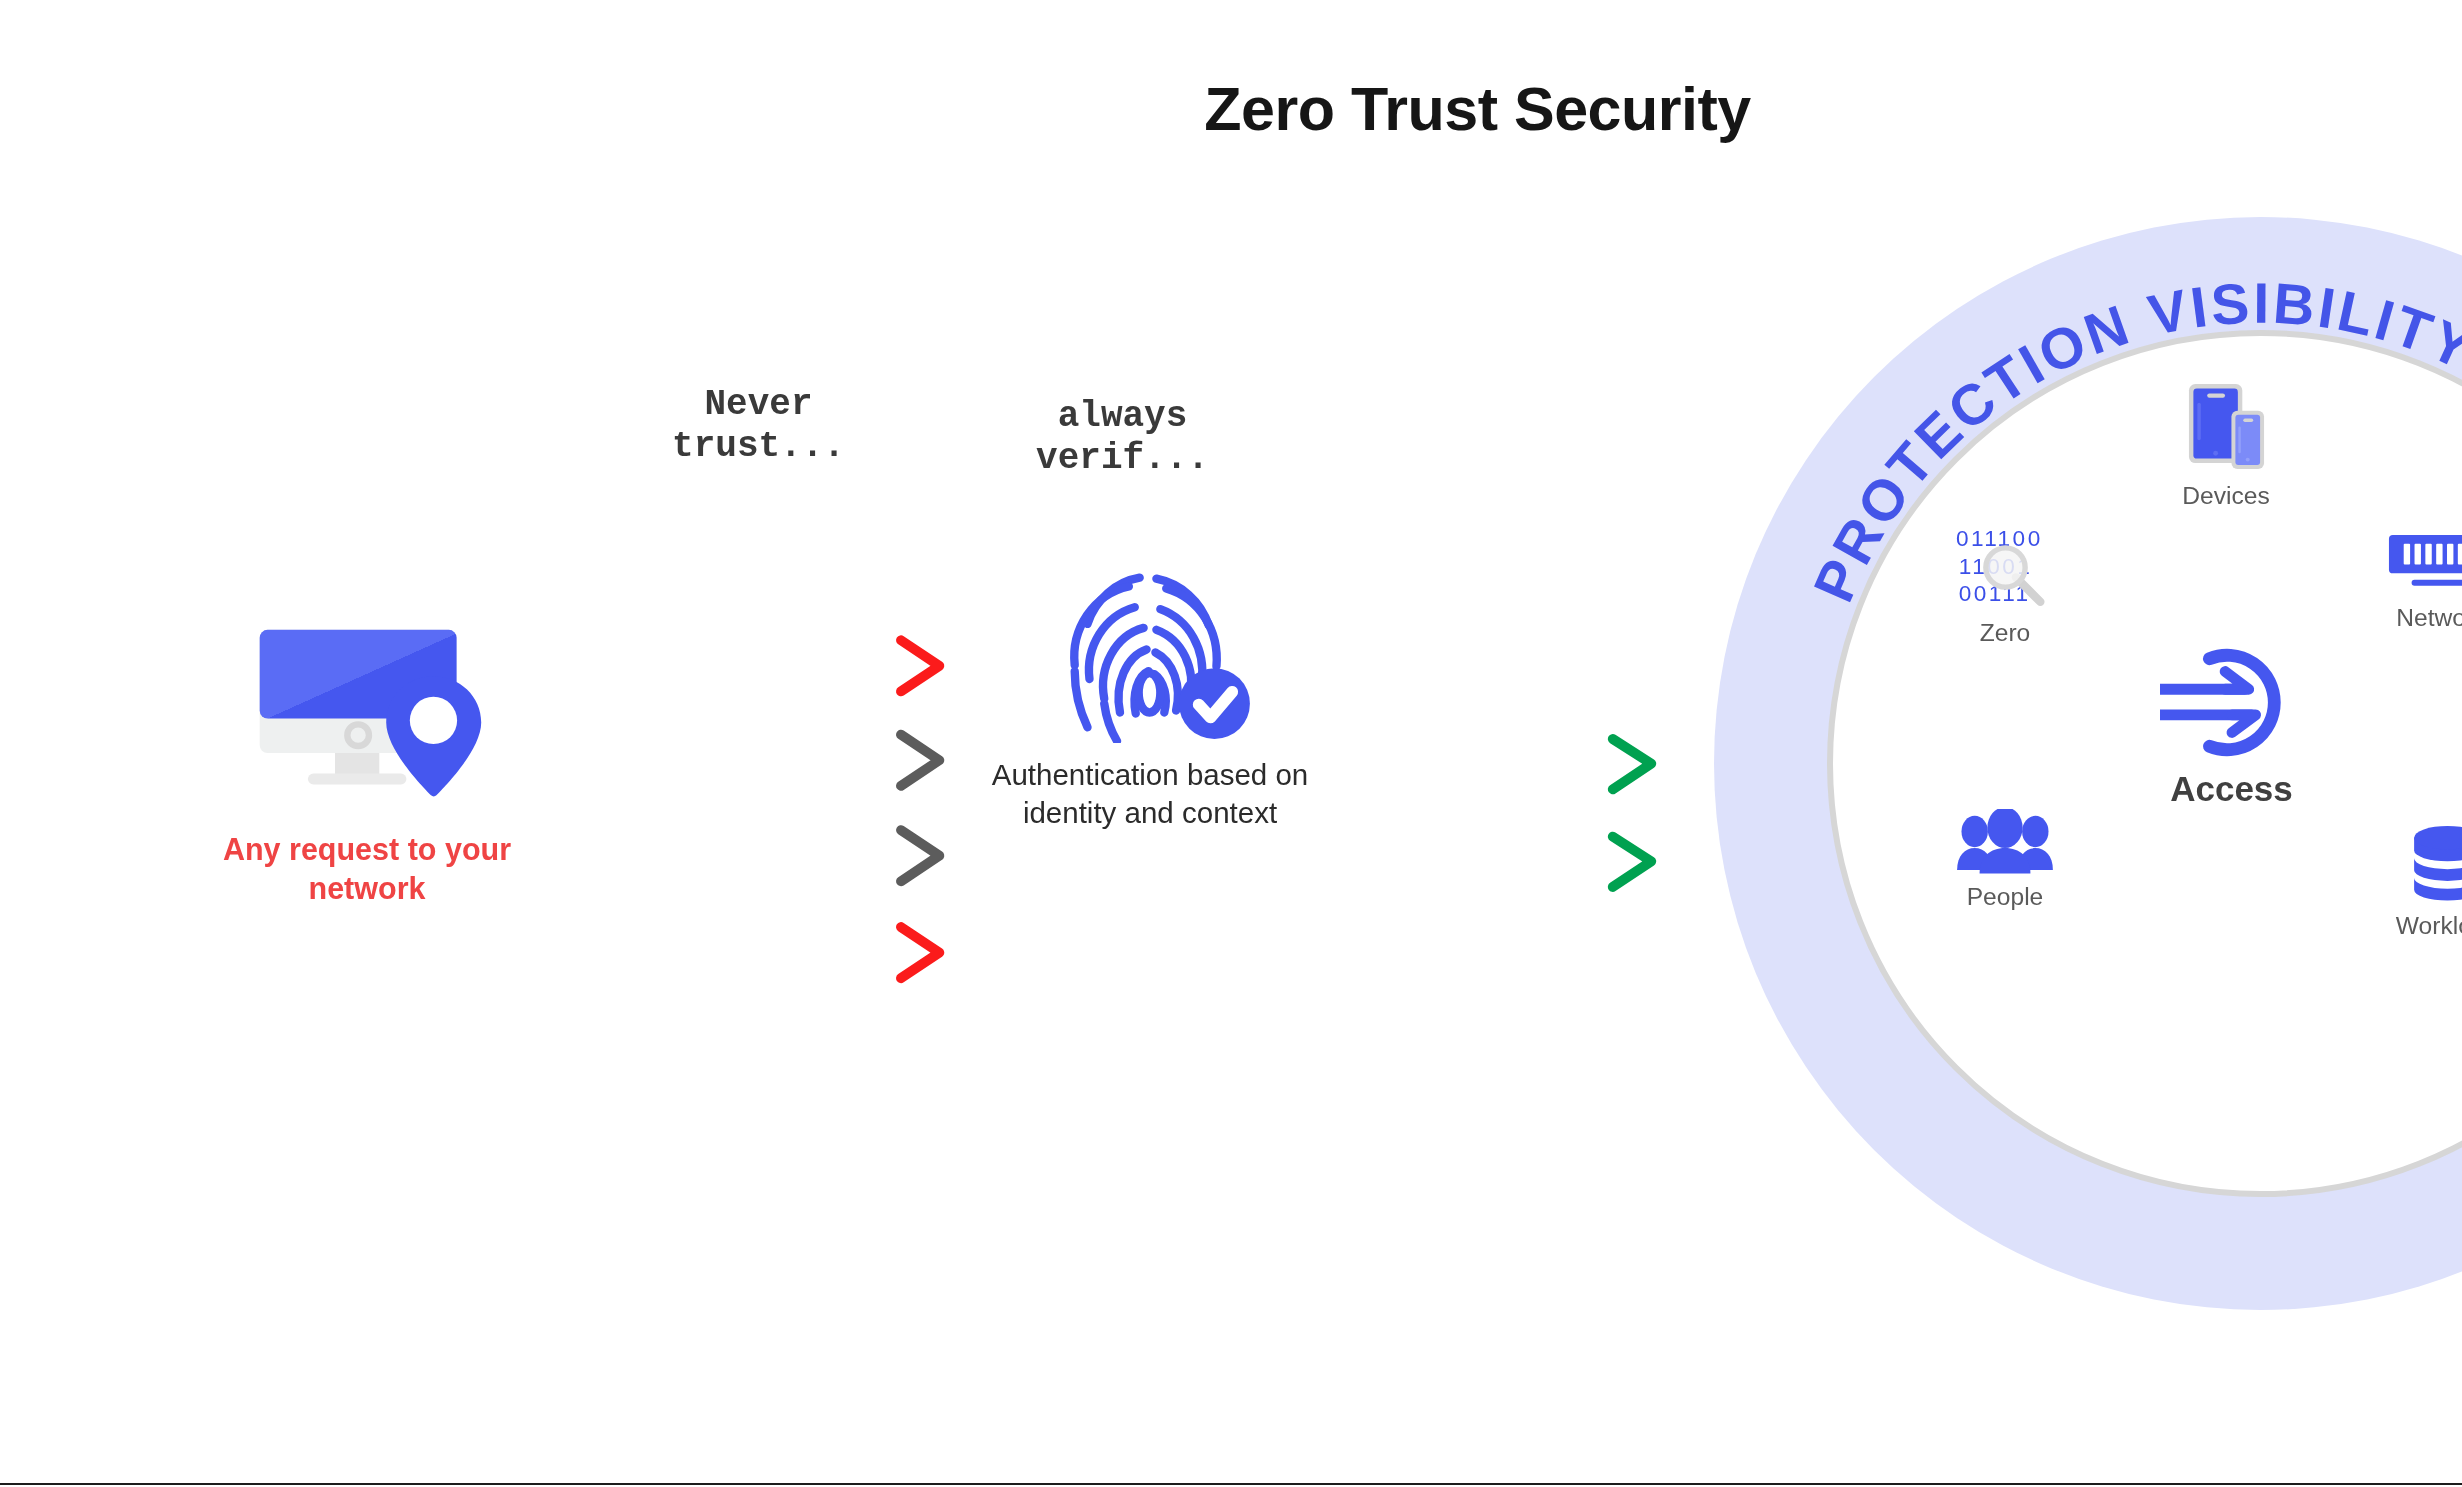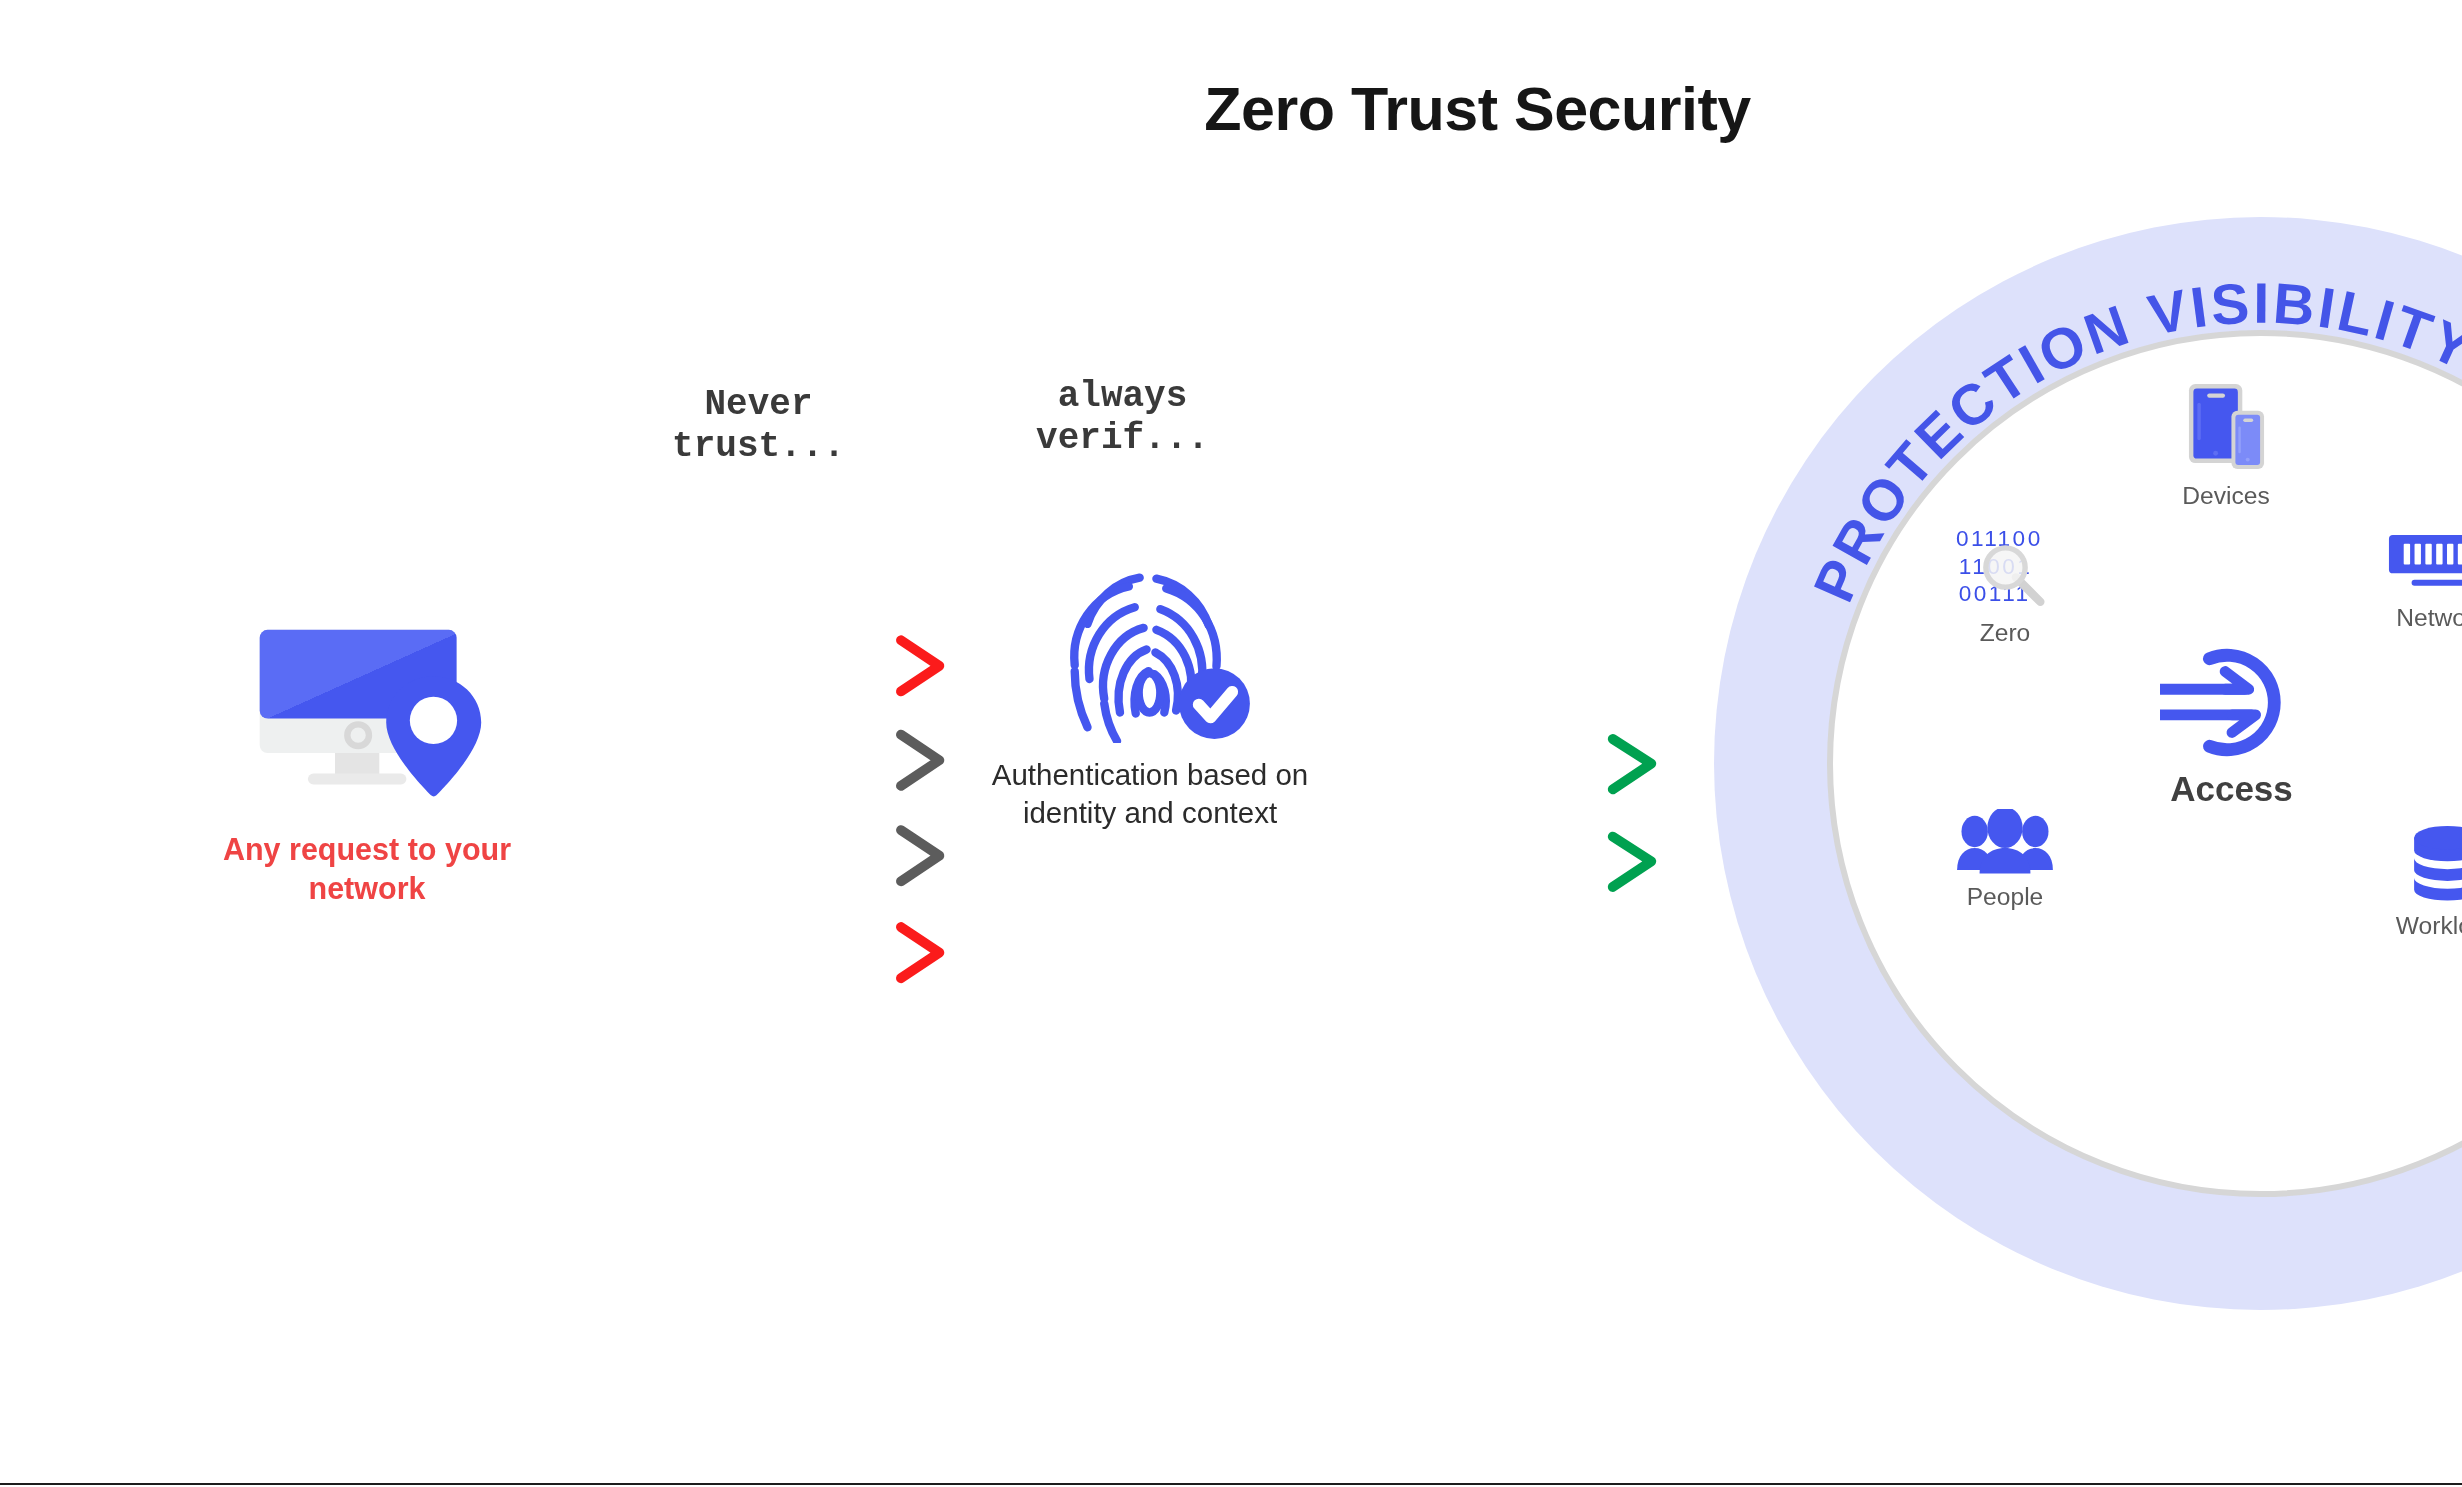--- a/index.html
+++ b/index.html
@@ -38,21 +38,21 @@
   .lbl {
     position: absolute;
     font-size: 36px;
     font-weight: 700;
     line-height: 1.18;
     color: #3a3a3a;
     text-align: center;
     font-family: Liberation Mono, monospace;
   }
   .lbl-never  { left: 655px; top: 384px; width: 207px; }
-  .lbl-always { left: 1014px; top: 376px; width: 217px; }
+  .lbl-always { left: 1014px; top: 396px; width: 217px; }
 
   
   .arrows { position: absolute; }
   .arrows-red-gray { left: 655px; top: 630px; }
   .arrows-green    { left: 1379px; top: 729px; }
 
   
   .node-auth { position: absolute; left: 968px; top: 556px; width: 364px; }
   .node-auth .icon-wrap { display:flex; justify-content:center; height: 187px; }
   .node-auth .caption {

